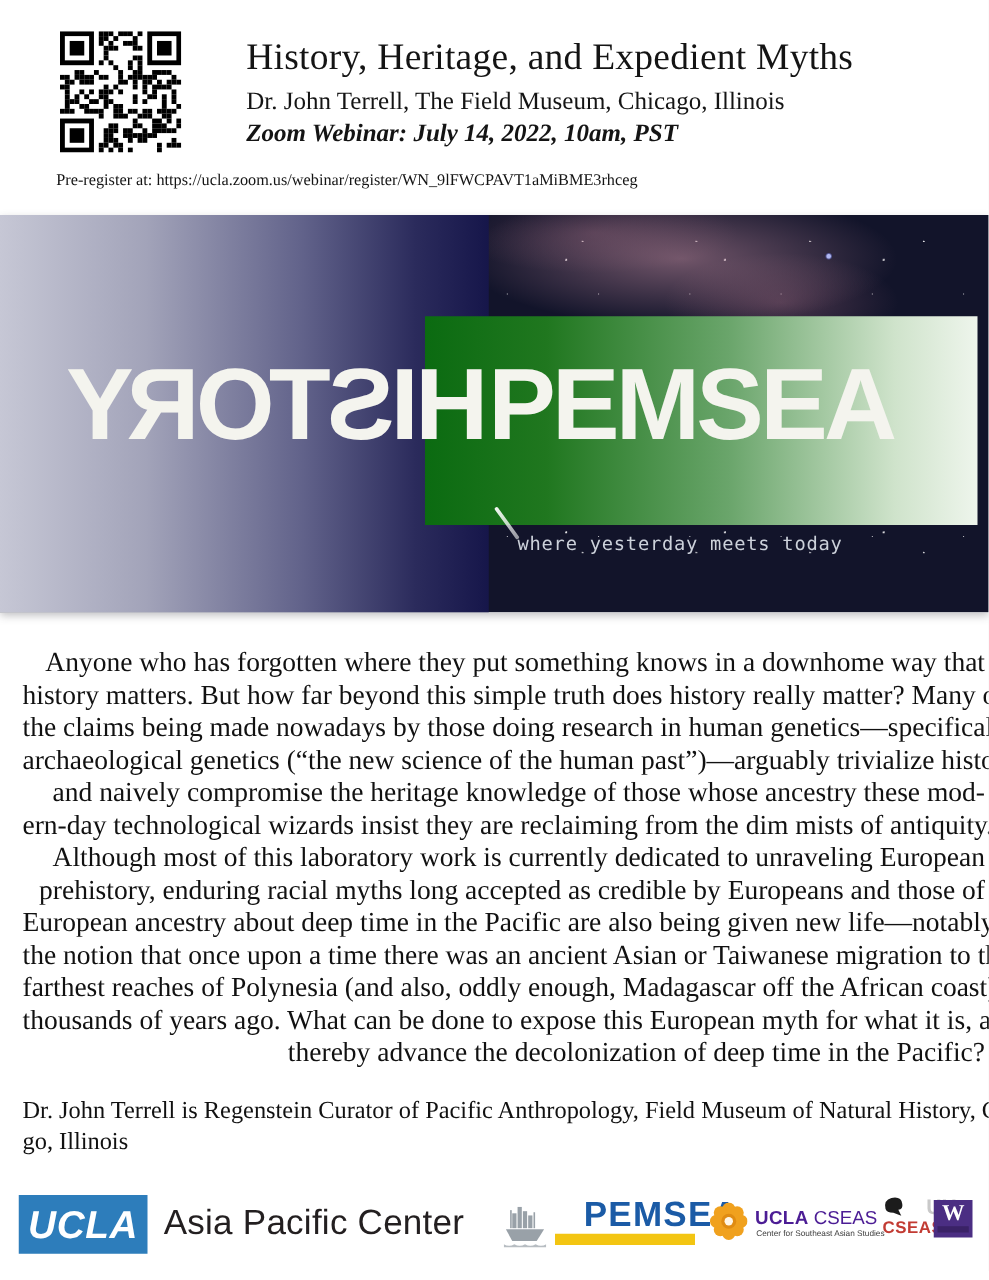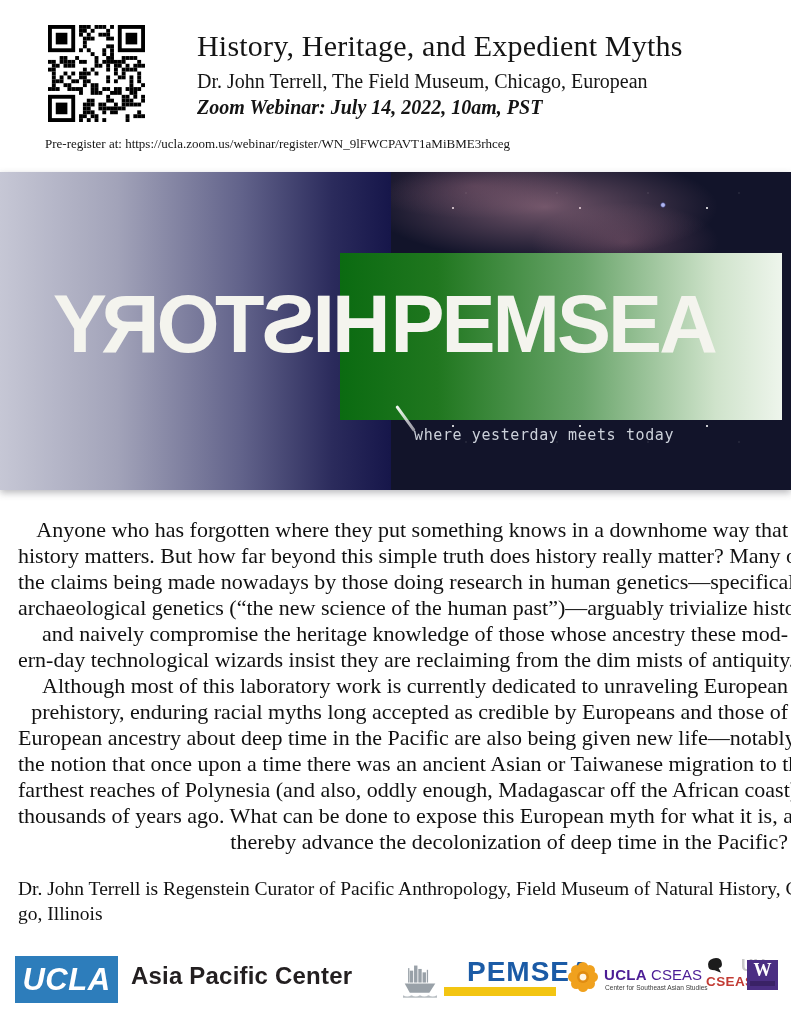--- a/index.html
+++ b/index.html
@@ -44,21 +44,21 @@
   
   .abstract { position:absolute; left:18px; top:517px; width:770px; font-family:"Liberation Serif", serif;
     font-size:22px; line-height:26px; color:#111111; white-space:pre;text-align:right; }
   .bio { position:absolute; left:18px; top:876px; width:770px; font-family:"Liberation Serif", serif;
     font-size:19.5px; line-height:25px; color:#111111; white-space:pre; }
 
   
   .ucla-box { position:absolute; left:15px; top:956px; width:103px; height:47px; background:#2d7dbb;
     display:flex; align-items:center; justify-content:center; }
   .ucla-box span { color:#ffffff; font-weight:bold; font-style:italic; font-size:31px; letter-spacing:0.5px; }
-  .apc-name { position:absolute; left:131px; top:962px; font-size:24px; font-weight:bold; color:#231f20; letter-spacing:0.2px; }
+  .apc-name { position:absolute; left:131px; top:962px; font-size:28px; font-weight:normal; color:#231f20; letter-spacing:0.2px; }
 
   .pemsea { position:absolute; left:403px; top:956px; }
   .ship { position:absolute; left:0; top:4px; width:34px; height:40px; }
   .pemsea-name { position:absolute; left:40px; top:0; font-size:28px; font-weight:bold; color:#1b5ba6; letter-spacing:1px;margin-left:24px; }
   .pemsea-bar { position:absolute; left:41px; top:31px; width:112px; height:9px; background:#f3c512; }
 
   .ucla-cseas { position:absolute; left:568px; top:960px; }
   .rosette { position:absolute; left:0; top:2px; width:30px; height:30px; }
   .ucla-cseas-name { position:absolute; left:36px; top:6px; font-size:15px; color:#4c1d95; white-space:nowrap; }
   .ucla-cseas-name .b { font-weight:bold; letter-spacing:0.3px; }
@@ -289,21 +289,21 @@
         <rect x="19" y="1" width="5" height="5" fill="#fff"></rect>
         <rect x="20" y="2" width="3" height="3" fill="#000"></rect>
         <rect x="0" y="18" width="7" height="7" fill="#000"></rect>
         <rect x="1" y="19" width="5" height="5" fill="#fff"></rect>
         <rect x="2" y="20" width="3" height="3" fill="#000"></rect>
       </svg>
   </div>
 
   <div class="header-block">
     <div class="title">History, Heritage, and Expedient Myths</div>
-    <div class="speaker">Dr. John Terrell, The Field Museum, Chicago, European</div>
+    <div class="speaker">Dr. John Terrell, The Field Museum, Chicago, Illinois</div>
     <div class="webinar">Zoom Webinar: July 14, 2022, 10am, PST</div>
   </div>
   <div class="preregister">Pre-register at: https://ucla.zoom.us/webinar/register/WN_9lFWCPAVT1aMiBME3rhceg</div>
 
   <div class="hero">
     <div class="starfield"></div>
     <div class="left-gradient"></div>
     <div class="green-box"></div>
     <div class="headline"><span class="mirror">HISTORY</span><span>PEMSEA</span></div>
     <div class="cursor-streak"></div>

